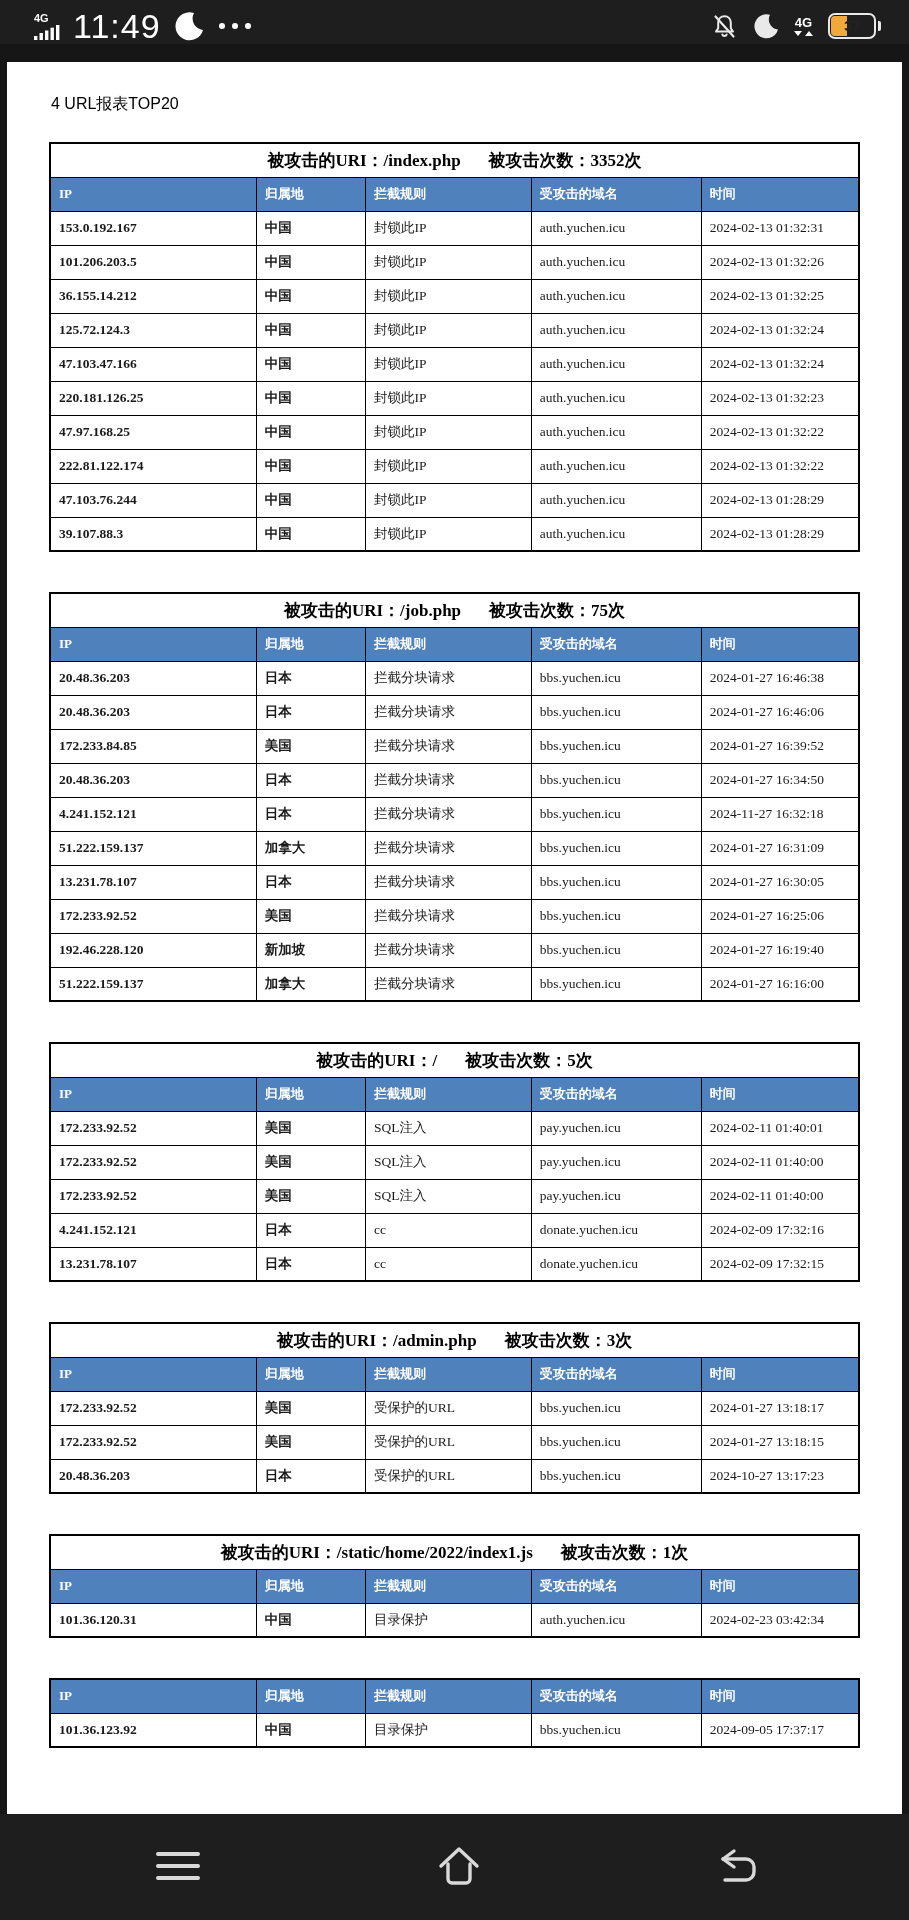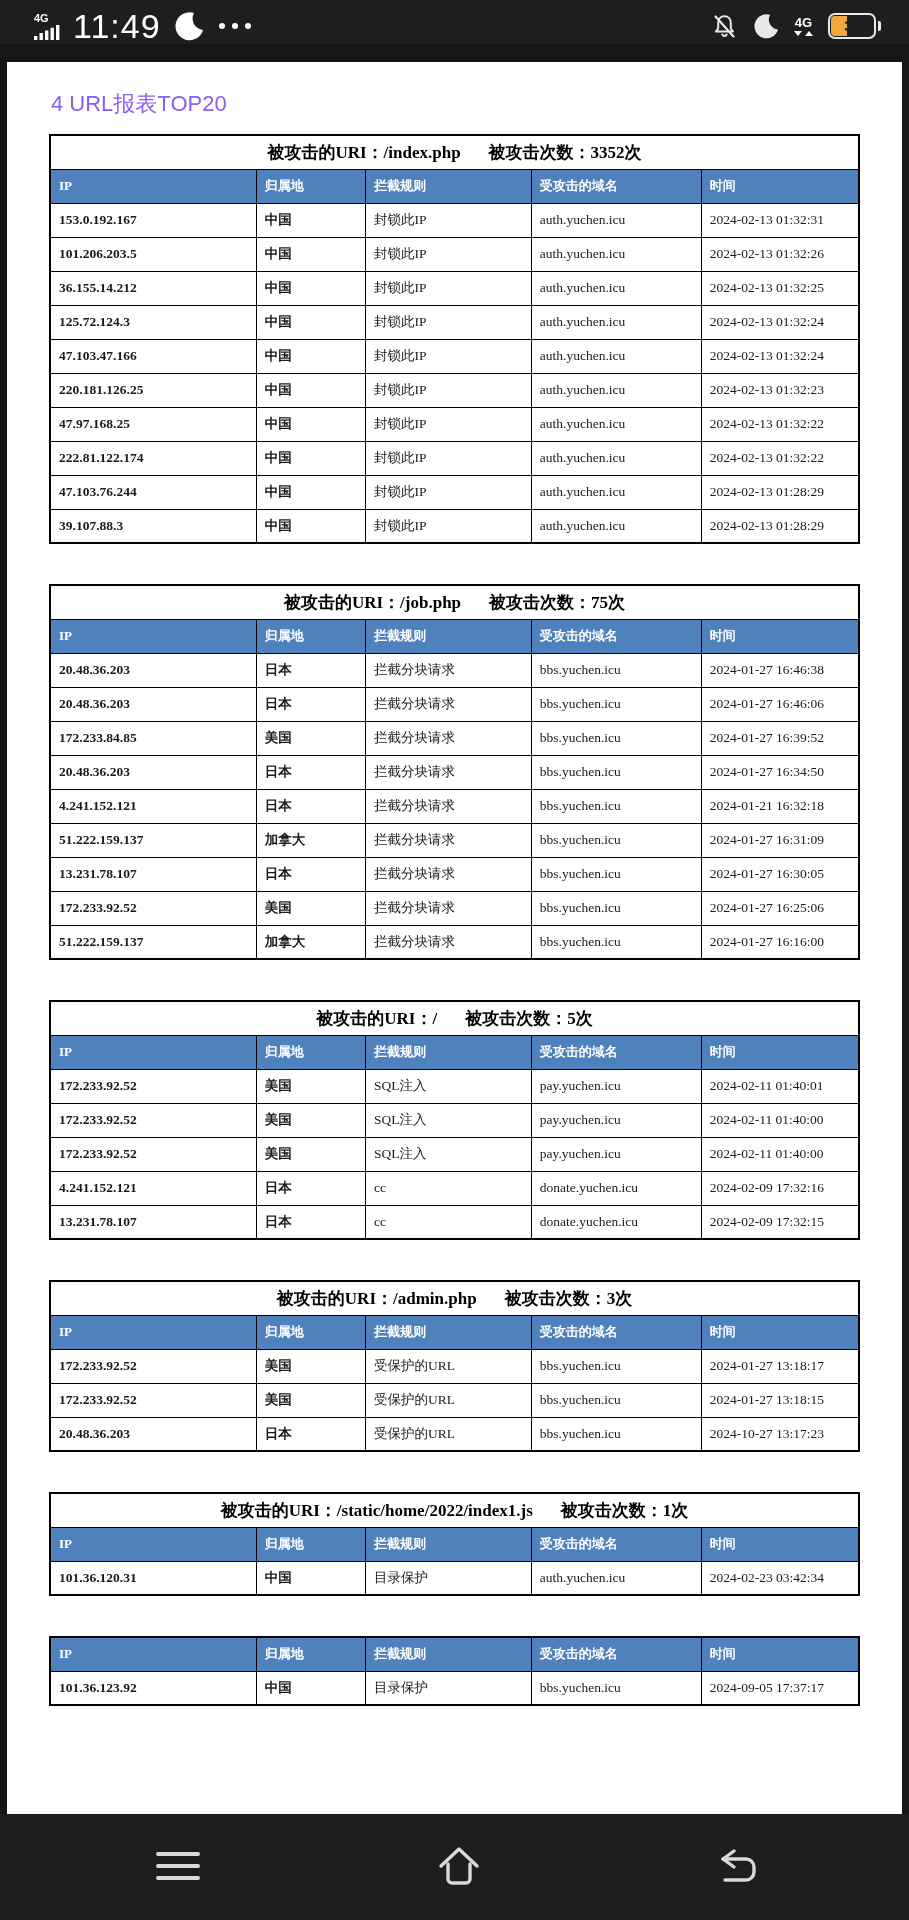--- a/index.html
+++ b/index.html
@@ -31,21 +31,21 @@
   .battery .pct{position:relative;font-size:14px;font-weight:bold;color:#222;z-index:2;}
   .bat-nub{width:3px;height:10px;background:#e9e9e9;border-radius:0 2px 2px 0;margin-left:2px;}
   .bat-grp{display:flex;align-items:center;}
   
   .page{
     position:absolute;top:62px;left:7px;right:7px;bottom:106px;
     background:#ffffff;box-sizing:border-box;
     padding:26px 42px 0 42px;overflow:hidden;
   }
   .doc-title{
-    font-size:22px;font-weight:400;color:#8b5cf6;margin:0 0 14px 2px;
+    font-size:16px;font-weight:400;color:#000000;margin:0 0 22px 2px;
     font-family:"Liberation Sans","DejaVu Sans",sans-serif;line-height:32px;
   }
   table.report{
     width:100%;border-collapse:collapse;table-layout:fixed;
     border:2px solid #000;margin:0 0 40px 0;background:#fff;
     font-family:"Liberation Serif","DejaVu Serif",serif;
   }
   table.report td{
     border:1px solid #000;height:34px;box-sizing:border-box;
     font-size:13.5px;color:#1a1a1a;padding:0 2px 0 8px;
@@ -257,21 +257,21 @@
             <td class="c1">日本</td>
             <td class="c2">拦截分块请求</td>
             <td class="c3">bbs.yuchen.icu</td>
             <td class="c4">2024-01-27 16:34:50</td>
           </tr>
           <tr>
             <td class="c0">4.241.152.121</td>
             <td class="c1">日本</td>
             <td class="c2">拦截分块请求</td>
             <td class="c3">bbs.yuchen.icu</td>
-            <td class="c4">2024-01-21 16:32:18</td>
+            <td class="c4">2024-11-27 16:32:18</td>
           </tr>
           <tr>
             <td class="c0">51.222.159.137</td>
             <td class="c1">加拿大</td>
             <td class="c2">拦截分块请求</td>
             <td class="c3">bbs.yuchen.icu</td>
             <td class="c4">2024-01-27 16:31:09</td>
           </tr>
           <tr>
             <td class="c0">13.231.78.107</td>
@@ -279,20 +279,27 @@
             <td class="c2">拦截分块请求</td>
             <td class="c3">bbs.yuchen.icu</td>
             <td class="c4">2024-01-27 16:30:05</td>
           </tr>
           <tr>
             <td class="c0">172.233.92.52</td>
             <td class="c1">美国</td>
             <td class="c2">拦截分块请求</td>
             <td class="c3">bbs.yuchen.icu</td>
             <td class="c4">2024-01-27 16:25:06</td>
+          </tr>
+          <tr>
+            <td class="c0">192.46.228.120</td>
+            <td class="c1">新加坡</td>
+            <td class="c2">拦截分块请求</td>
+            <td class="c3">bbs.yuchen.icu</td>
+            <td class="c4">2024-01-27 16:19:40</td>
           </tr>
           <tr>
             <td class="c0">51.222.159.137</td>
             <td class="c1">加拿大</td>
             <td class="c2">拦截分块请求</td>
             <td class="c3">bbs.yuchen.icu</td>
             <td class="c4">2024-01-27 16:16:00</td>
           </tr>
         </tbody>
       </table>

